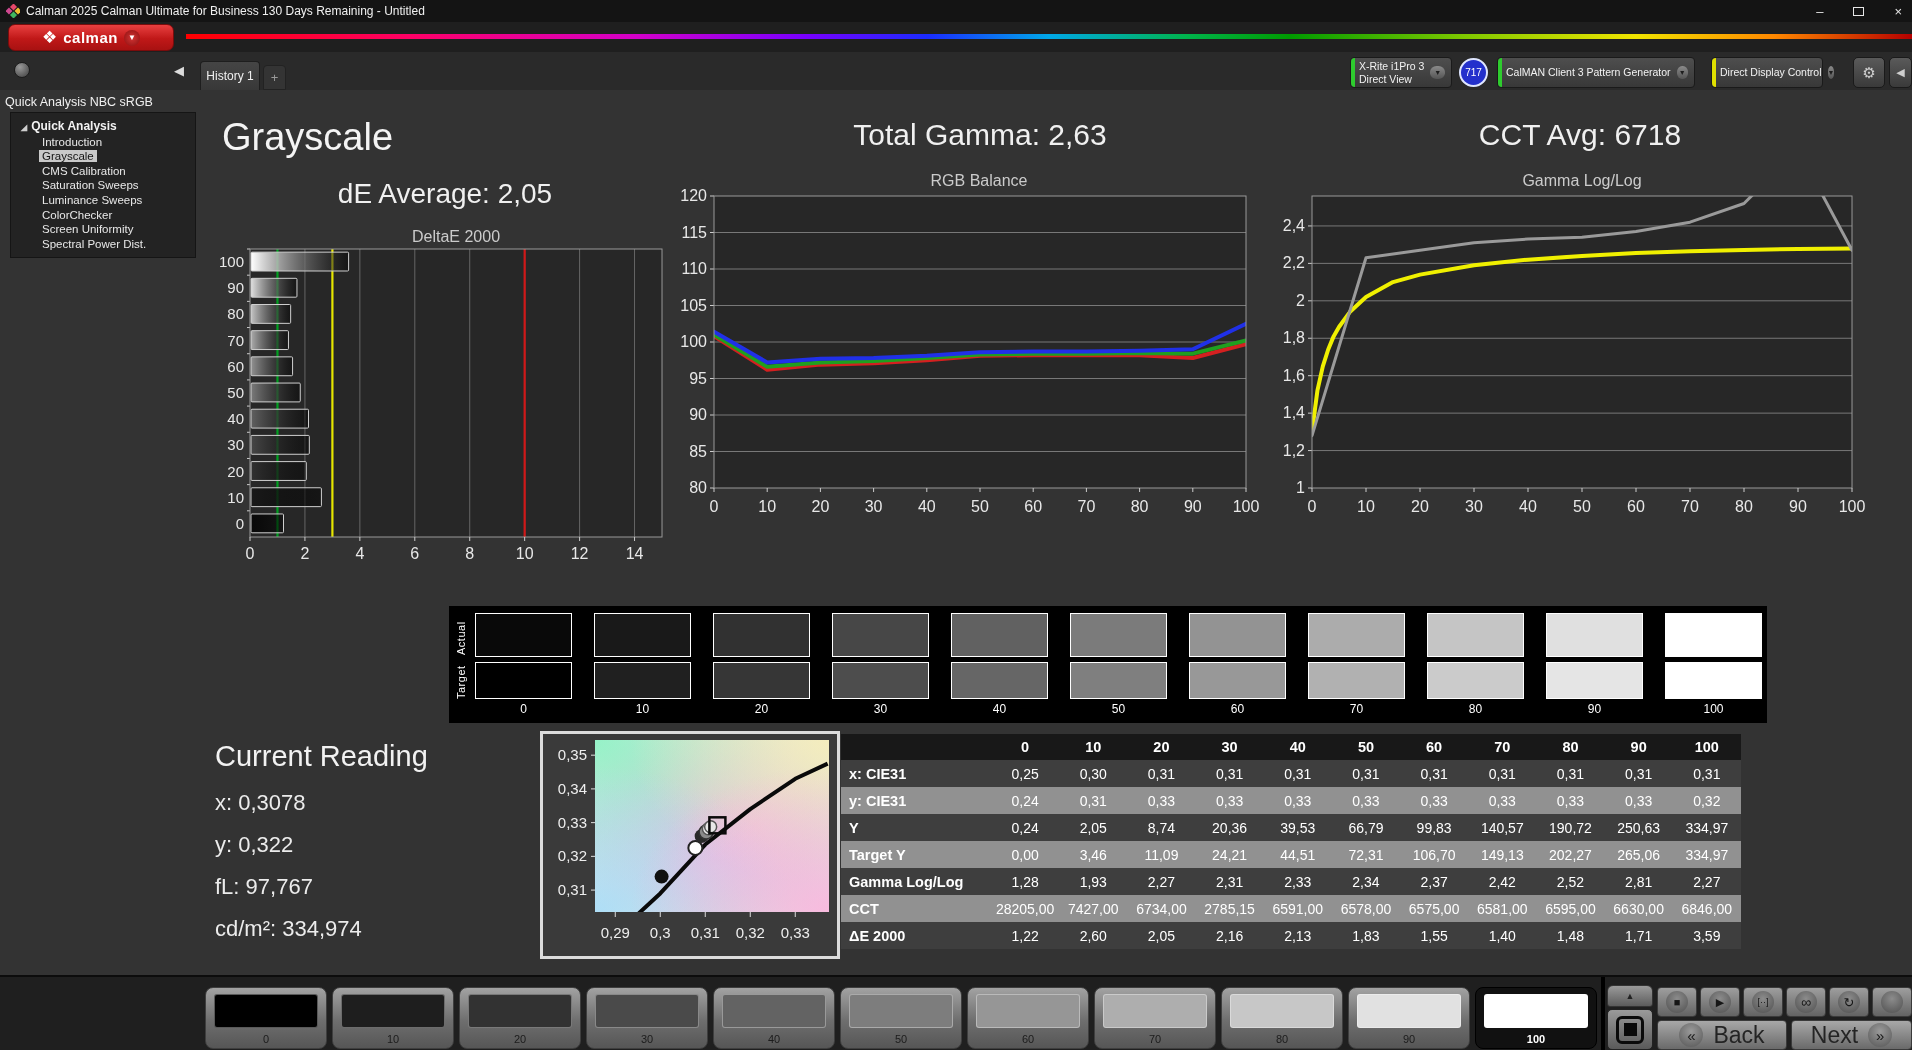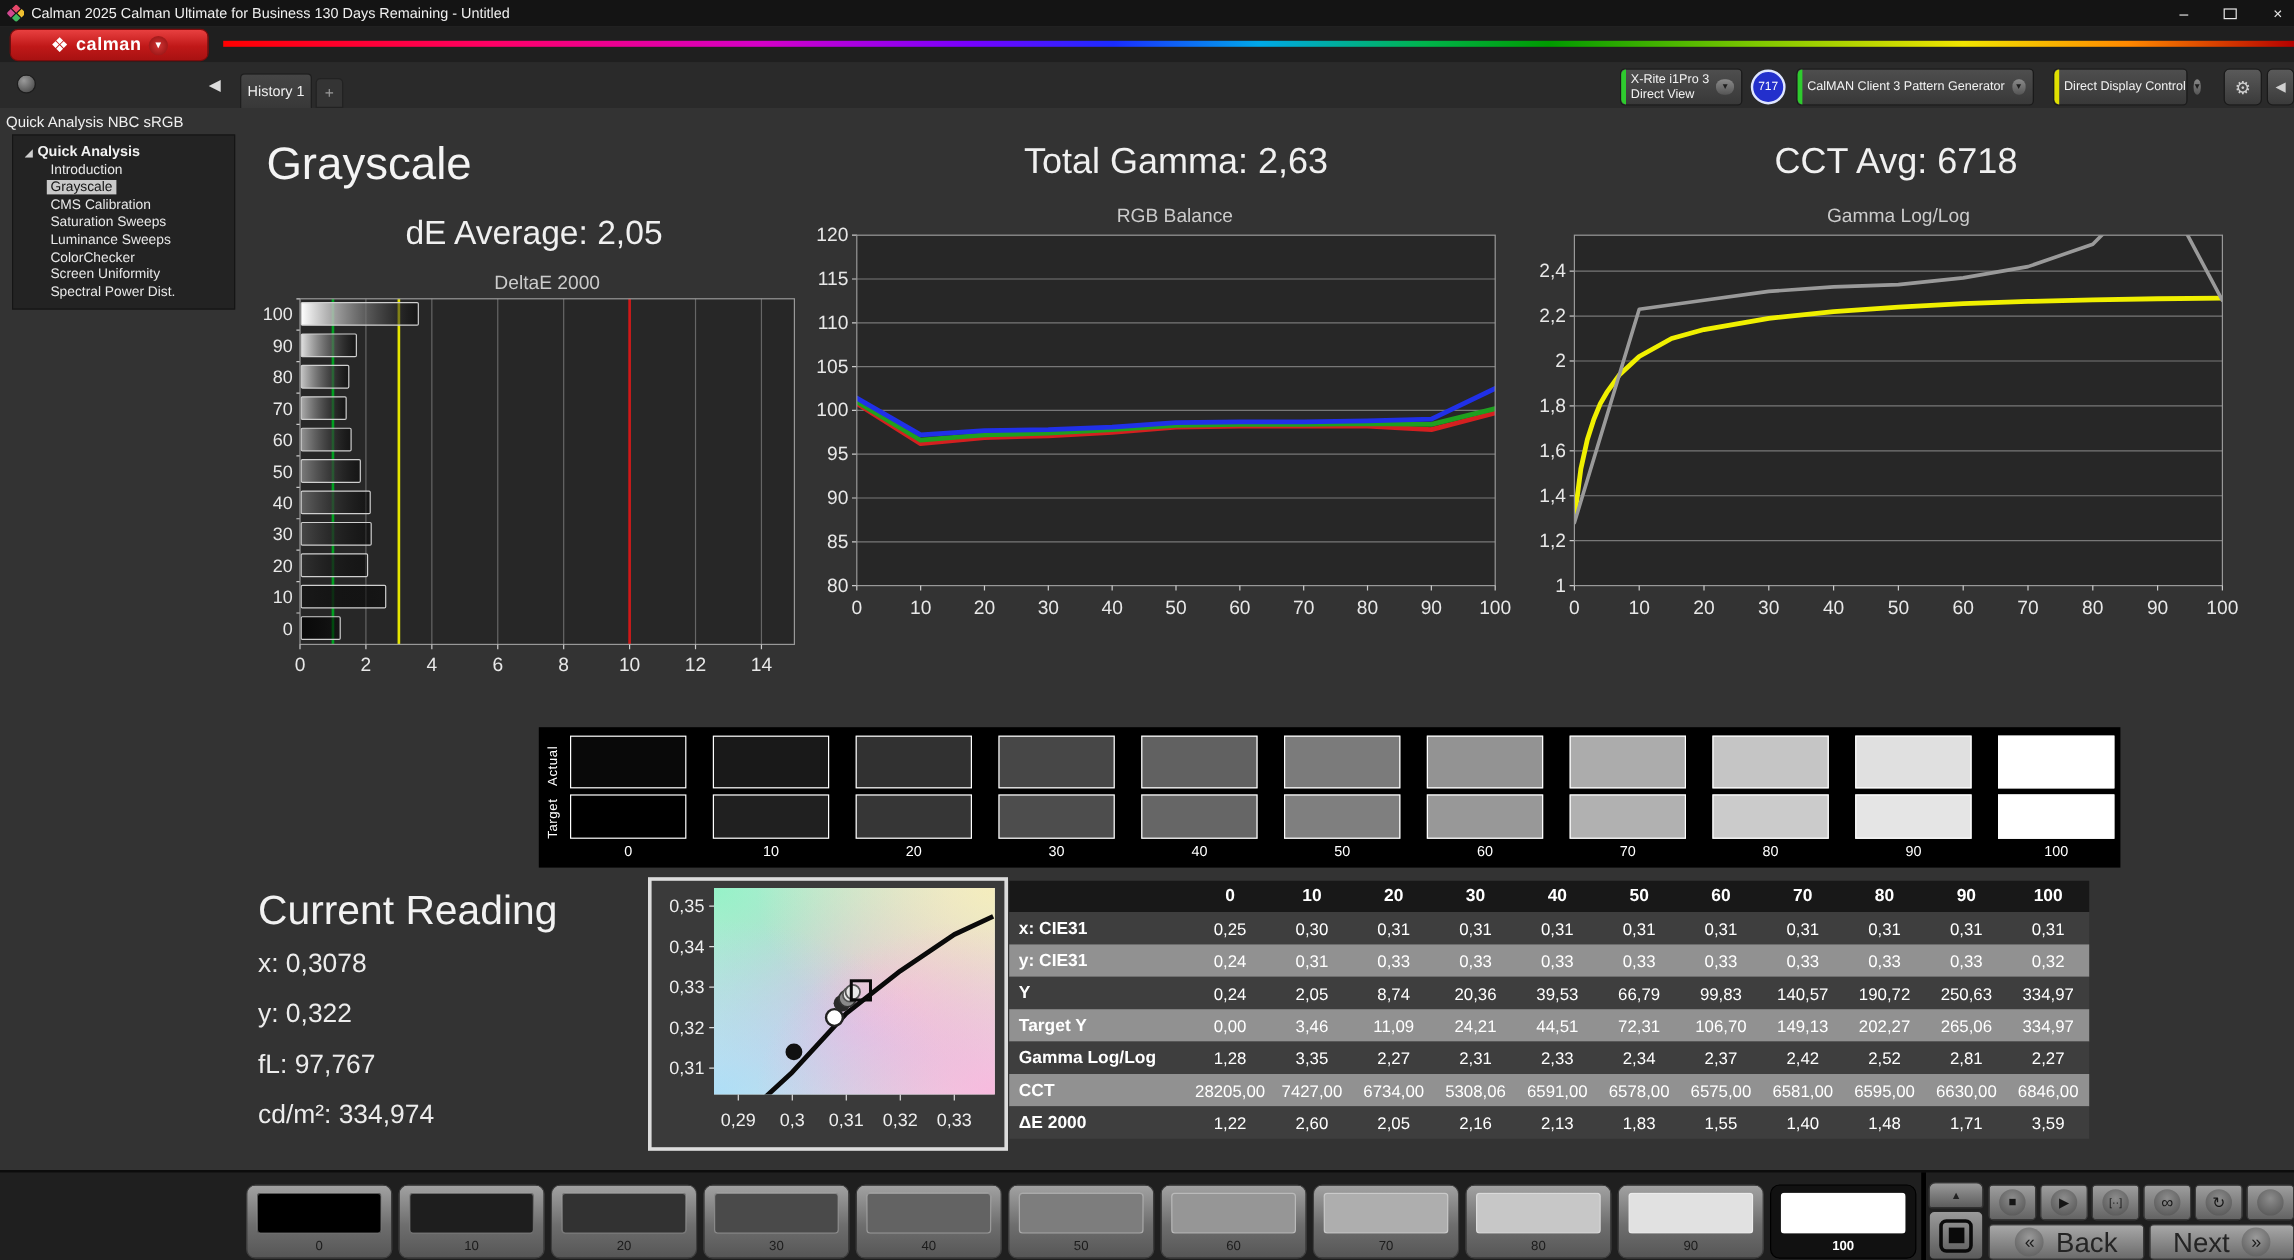--- a/index.html
+++ b/index.html
@@ -56,21 +56,21 @@
 
   
   #swatch-panel { left:449px; top:606px; width:1318px; height:117px; background:#000; }
   .rot-label { position:absolute; left:6px; width:14px; color:#fff; font-size:11px; writing-mode:vertical-rl; transform:rotate(180deg); text-align:center; letter-spacing:.5px; }
   .swatch-row { position:absolute; left:26px; display:flex; gap:22px; }
   .swatch { width:97px; border:1.5px solid #fff; }
   .swatch-labels { position:absolute; left:26px; top:96px; display:flex; gap:22px; }
   .swatch-labels div { width:97px; text-align:center; color:#fff; font-size:12px; }
 
   
-  #reading-title { left:215px; top:740px; font-size:34px; color:#f2f2f2; }
+  #reading-title { left:215px; top:740px; font-size:29px; color:#f2f2f2; }
   .reading-line { left:215px; font-size:22px; color:#ececec; }
 
   
   #cie-frame { left:540px; top:731px; width:300px; height:228px; background:#3a3a3a; border:3px solid #dcdcdc; }
 
   
   #gs-table { left:841px; top:734px; width:900px; }
   .trow { display:grid; grid-template-columns:150px repeat(11,68.18px); height:27px; align-items:center; }
   .trow.head { height:26px; background:#181818; font-weight:bold; }
   .trow.dark { background:#3e3e3e; }
@@ -608,37 +608,37 @@
       <div class="val">72,31</div>
       <div class="val">106,70</div>
       <div class="val">149,13</div>
       <div class="val">202,27</div>
       <div class="val">265,06</div>
       <div class="val">334,97</div>
     </div>
     <div class="trow dark">
       <div class="lab">Gamma Log/Log</div>
       <div class="val">1,28</div>
-      <div class="val">3,35</div>
+      <div class="val">1,93</div>
       <div class="val">2,27</div>
       <div class="val">2,31</div>
       <div class="val">2,33</div>
       <div class="val">2,34</div>
       <div class="val">2,37</div>
       <div class="val">2,42</div>
       <div class="val">2,52</div>
       <div class="val">2,81</div>
       <div class="val">2,27</div>
     </div>
     <div class="trow light">
       <div class="lab">CCT</div>
       <div class="val">28205,00</div>
       <div class="val">7427,00</div>
       <div class="val">6734,00</div>
-      <div class="val">5308,06</div>
+      <div class="val">2785,15</div>
       <div class="val">6591,00</div>
       <div class="val">6578,00</div>
       <div class="val">6575,00</div>
       <div class="val">6581,00</div>
       <div class="val">6595,00</div>
       <div class="val">6630,00</div>
       <div class="val">6846,00</div>
     </div>
     <div class="trow dark">
       <div class="lab">ΔE 2000</div>

